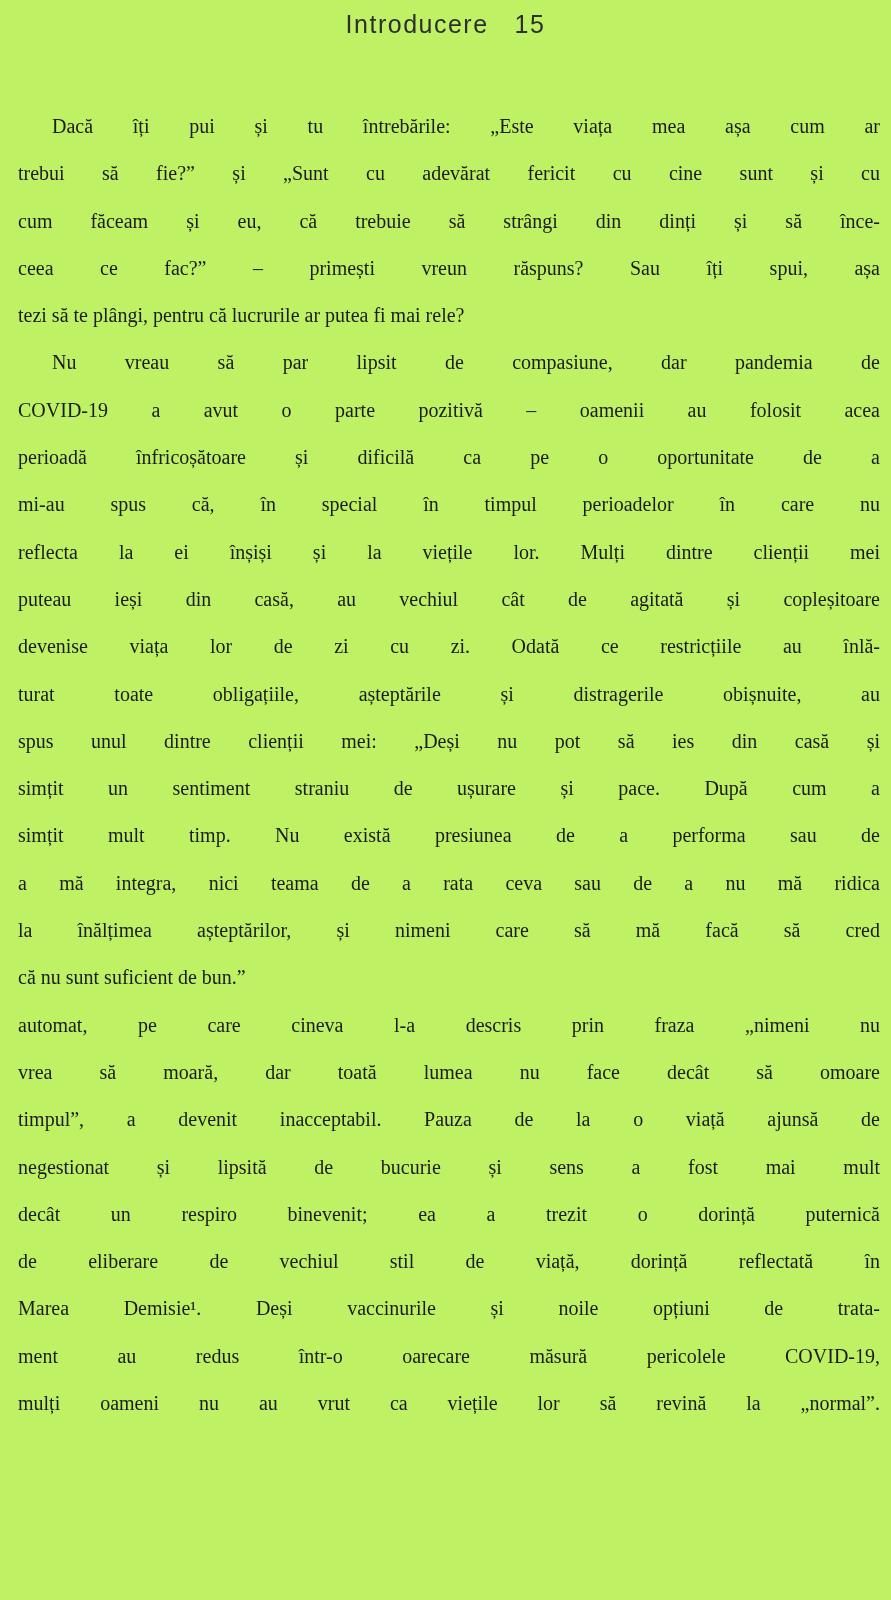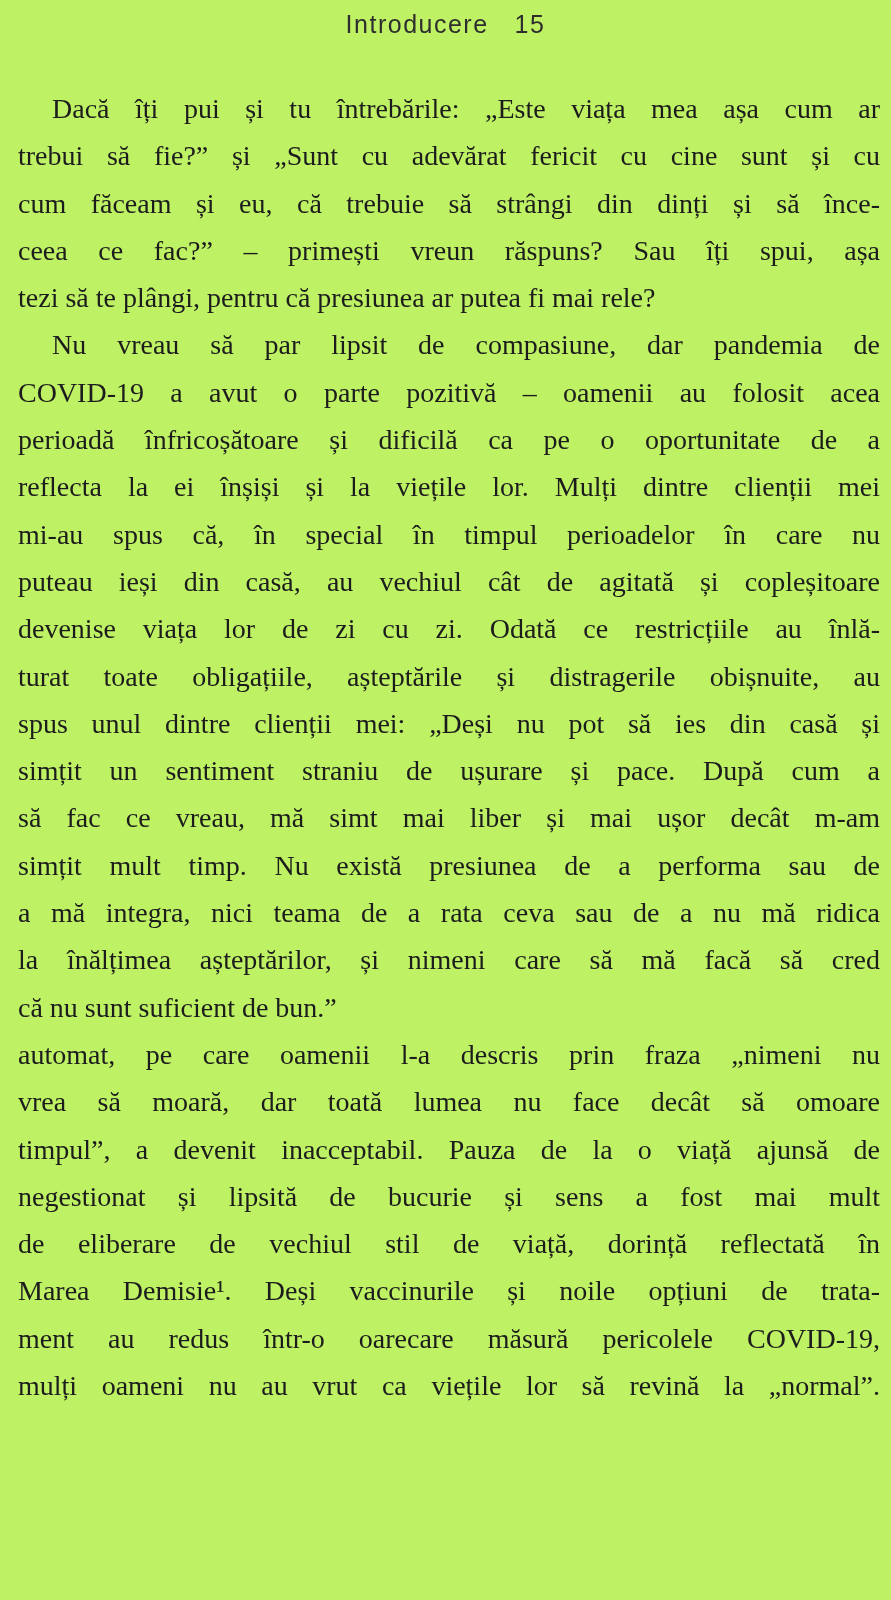--- a/index.html
+++ b/index.html
@@ -27,24 +27,24 @@
     font-size: 25px;
     letter-spacing: 1.5px;
     color: #2e2e2e;
   }
   .running-header .pagenum {
     display: inline-block;
     margin-left: 26px;
   }
   .body-text {
     position: absolute;
-    top: 85px;
+    top: 103px;
     left: 18px;
     width: 862px;
-    font-size: 28px;
+    font-size: 20px;
     line-height: 47.3px;
   }
   .para {
     margin: 0;
     padding: 0;
   }
   .line {
     text-align: justify;
     text-align-last: justify;
   }
@@ -63,44 +63,44 @@
   <div class="running-header">
     <span>Introducere</span><span class="pagenum">15</span>
   </div>
 
   <div class="body-text" id="body-text">
       <div class="para">
         <div class="line indent">Dacă îți pui și tu întrebările: „Este viața mea așa cum ar</div>
         <div class="line">trebui să fie?” și „Sunt cu adevărat fericit cu cine sunt și cu</div>
         <div class="line">cum făceam și eu, că trebuie să strângi din dinți și să înce-</div>
         <div class="line">ceea ce fac?” – primești vreun răspuns? Sau îți spui, așa</div>
-        <div class="line para-end">tezi să te plângi, pentru că presiunea ar putea fi mai rele?</div>
+        <div class="line para-end">tezi să te plângi, pentru că lucrurile ar putea fi mai rele?</div>
       </div>
       <div class="para">
         <div class="line indent">Nu vreau să par lipsit de compasiune, dar pandemia de</div>
         <div class="line">COVID-19 a avut o parte pozitivă – oamenii au folosit acea</div>
         <div class="line">perioadă înfricoșătoare și dificilă ca pe o oportunitate de a</div>
+        <div class="line">mi-au spus că, în special în timpul perioadelor în care nu</div>
         <div class="line">reflecta la ei înșiși și la viețile lor. Mulți dintre clienții mei</div>
-        <div class="line">mi-au spus că, în special în timpul perioadelor în care nu</div>
         <div class="line">puteau ieși din casă, au vechiul cât de agitată și copleșitoare</div>
         <div class="line">devenise viața lor de zi cu zi. Odată ce restricțiile au înlă-</div>
         <div class="line">turat toate obligațiile, așteptările și distragerile obișnuite, au</div>
         <div class="line">spus unul dintre clienții mei: „Deși nu pot să ies din casă și</div>
         <div class="line">simțit un sentiment straniu de ușurare și pace. După cum a</div>
-        <div class="line">să fac ce vreau, mă simt mai liber și mai ușor decât m-am</div>
         <div class="line">simțit mult timp. Nu există presiunea de a performa sau de</div>
         <div class="line">a mă integra, nici teama de a rata ceva sau de a nu mă ridica</div>
         <div class="line">la înălțimea așteptărilor, și nimeni care să mă facă să cred</div>
         <div class="line para-end">că nu sunt suficient de bun.”</div>
       </div>
       <div class="para">
-        <div class="line">automat, pe care oamenii l-a descris prin fraza „nimeni nu</div>
+        <div class="line">automat, pe care cineva l-a descris prin fraza „nimeni nu</div>
         <div class="line">vrea să moară, dar toată lumea nu face decât să omoare</div>
         <div class="line">timpul”, a devenit inacceptabil. Pauza de la o viață ajunsă de</div>
         <div class="line">negestionat și lipsită de bucurie și sens a fost mai mult</div>
+        <div class="line">decât un respiro binevenit; ea a trezit o dorință puternică</div>
         <div class="line">de eliberare de vechiul stil de viață, dorință reflectată în</div>
         <div class="line">Marea Demisie¹. Deși vaccinurile și noile opțiuni de trata-</div>
         <div class="line">ment au redus într-o oarecare măsură pericolele COVID-19,</div>
         <div class="line">mulți oameni nu au vrut ca viețile lor să revină la „normal”.</div>
       </div>
     </div>
 
 </div>
 
 </body></html>

